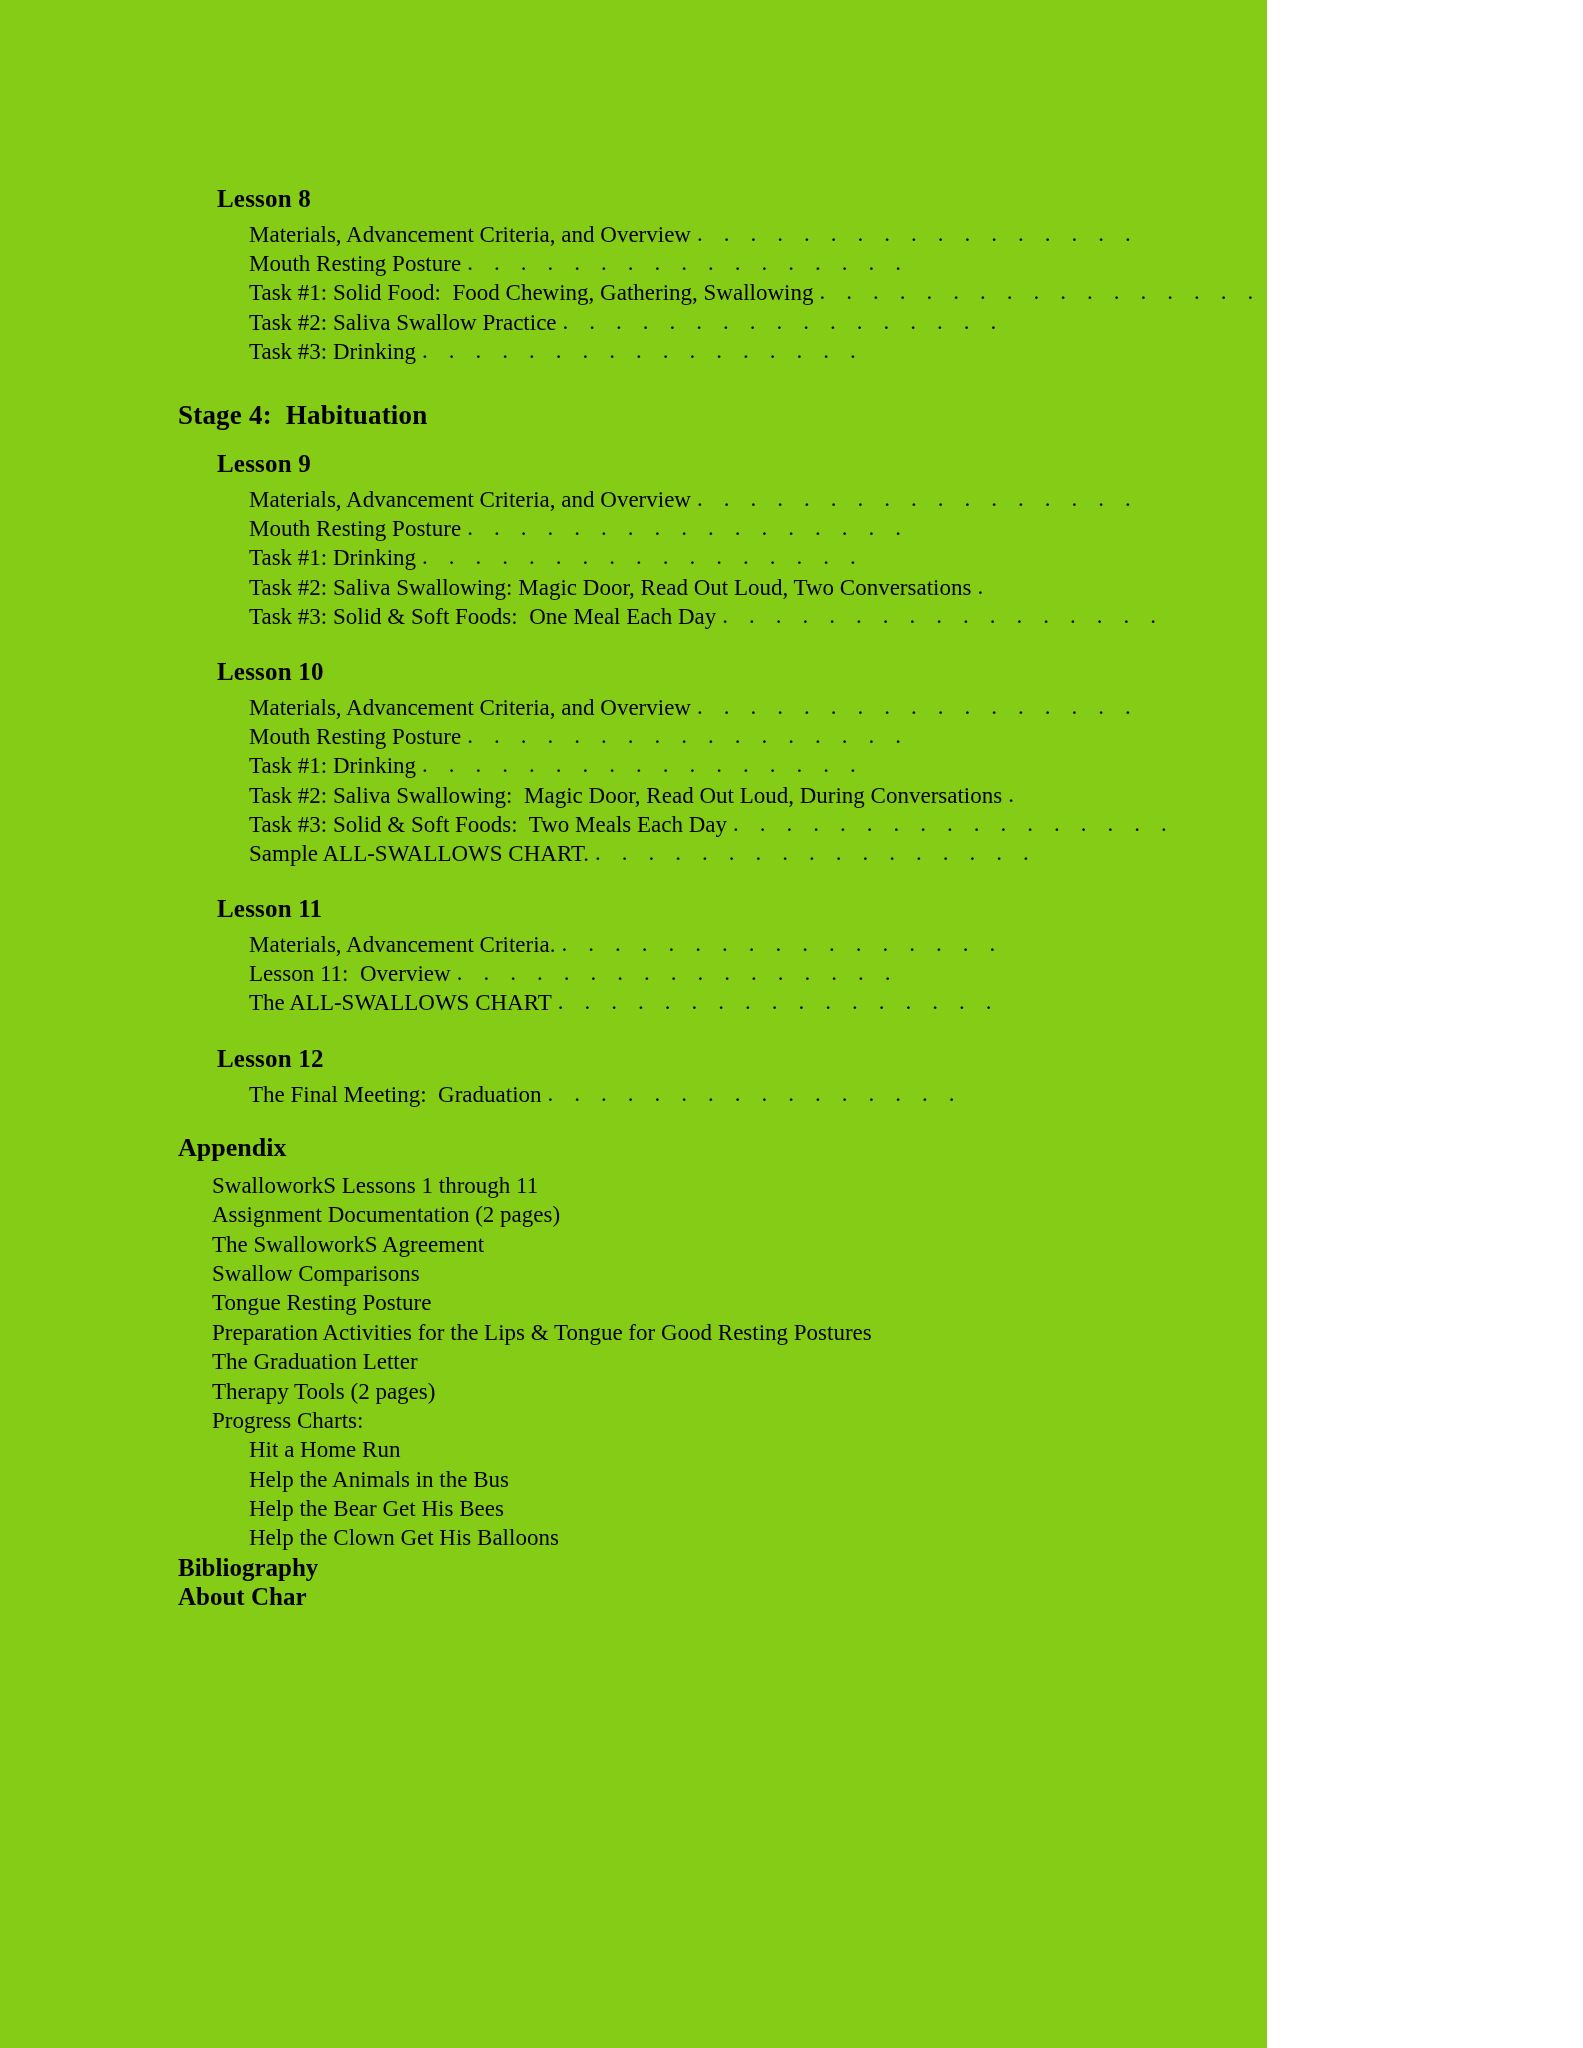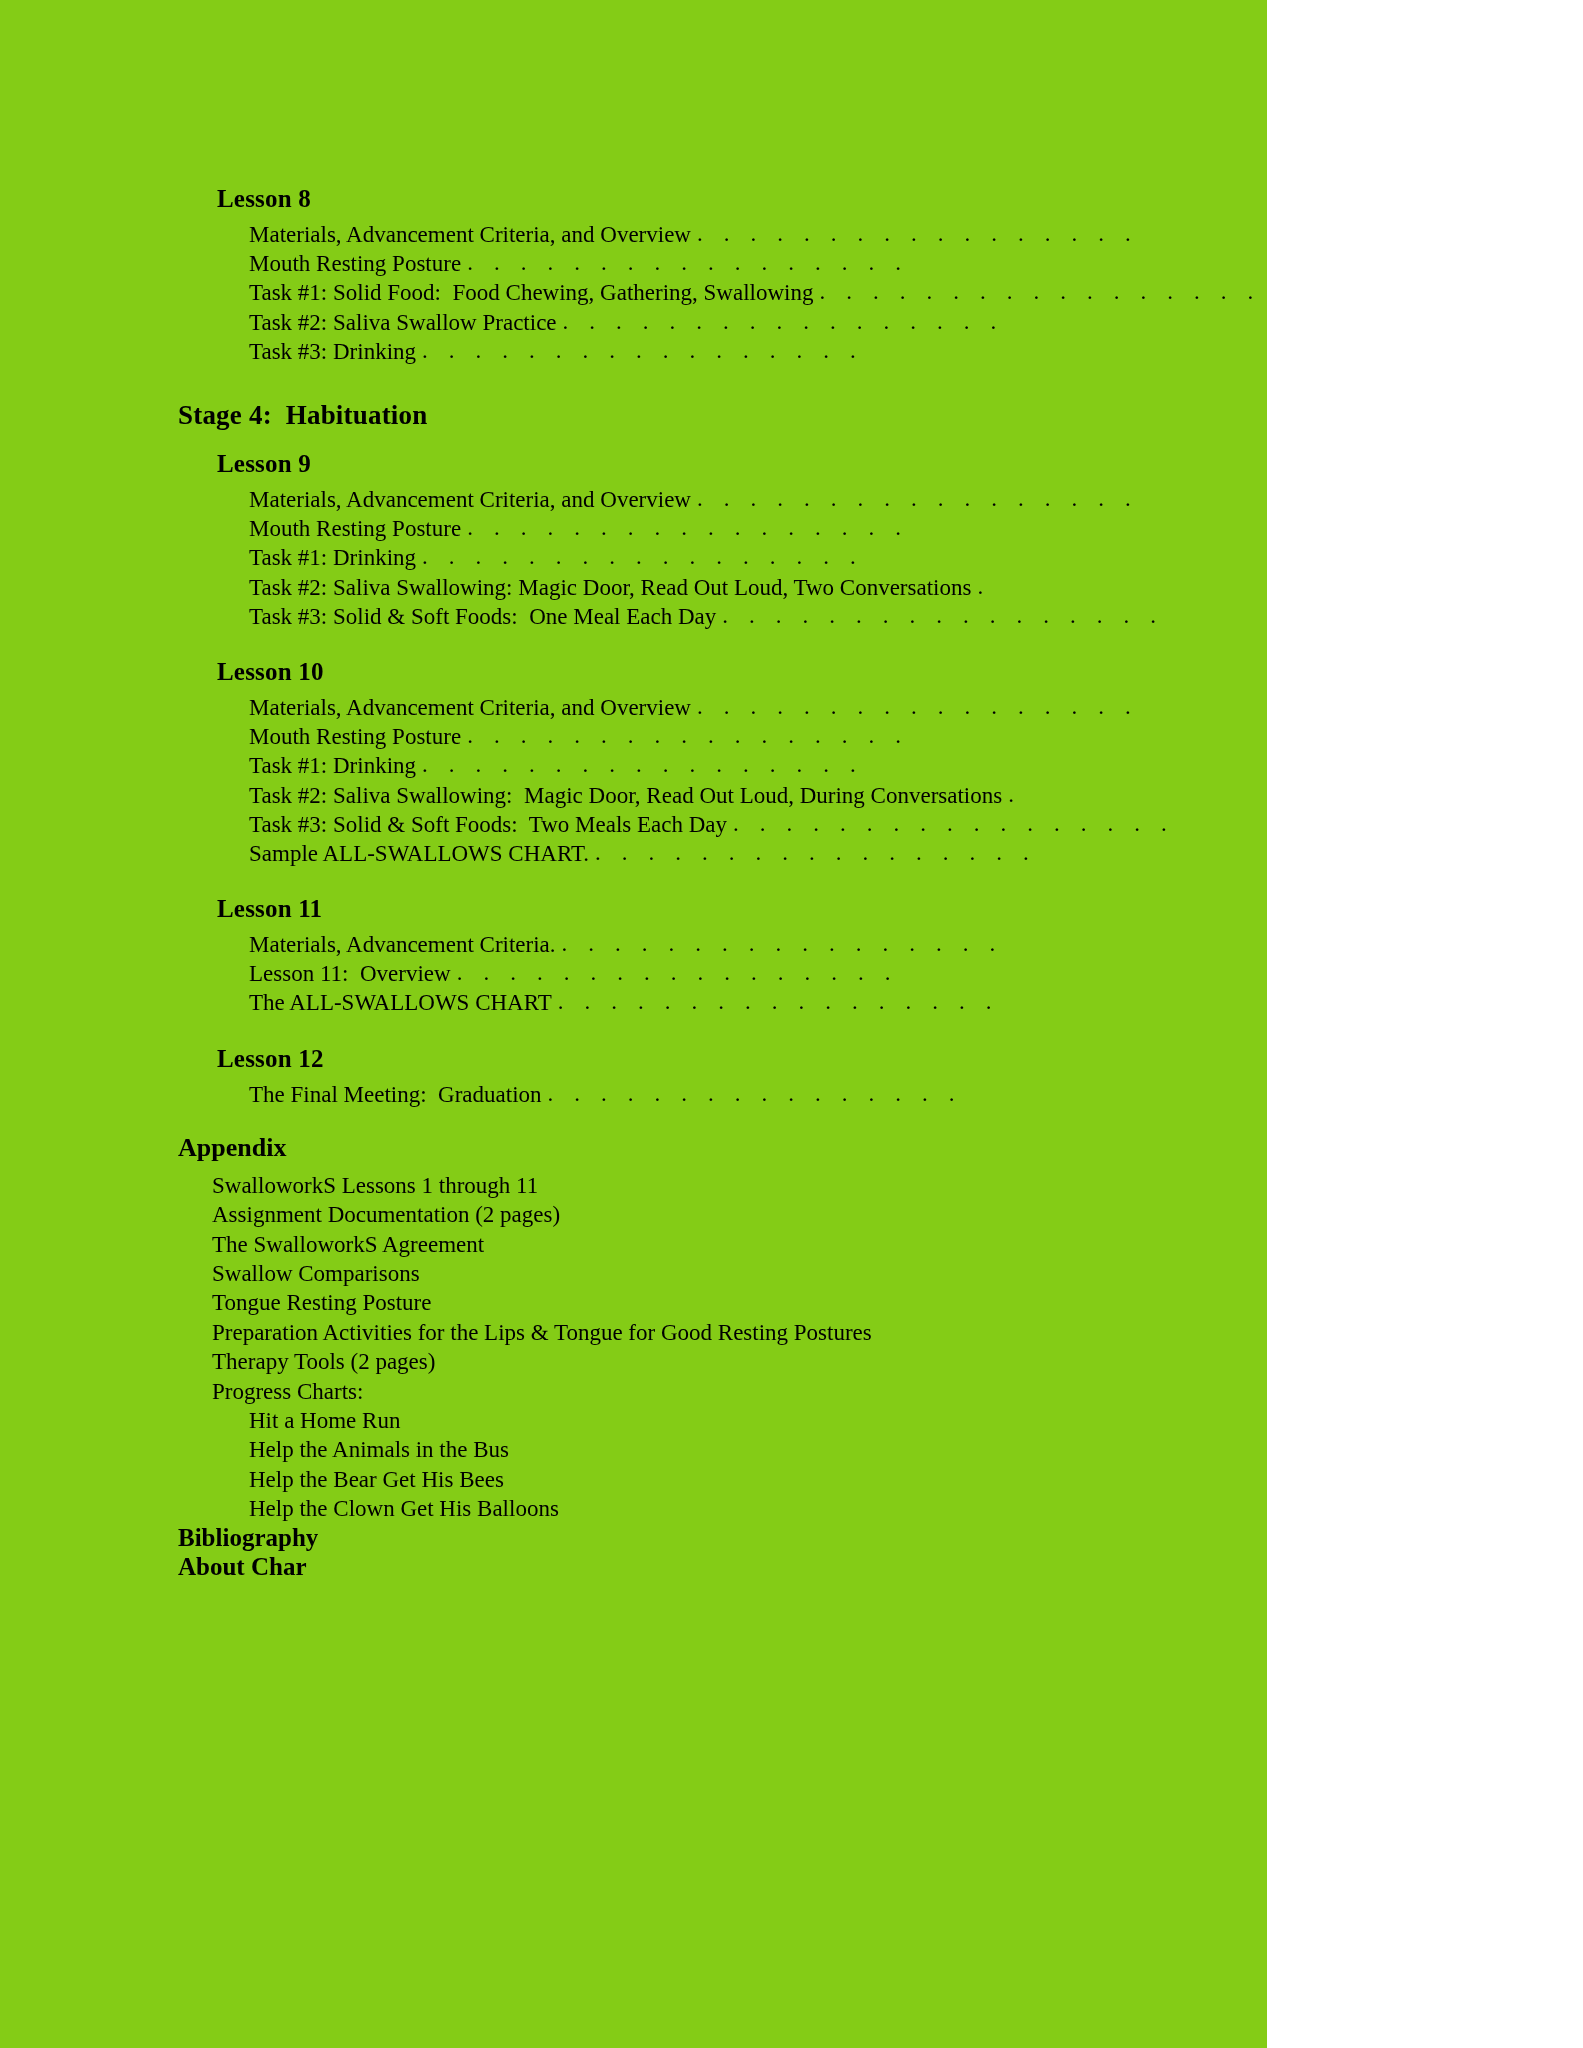--- a/index.html
+++ b/index.html
@@ -234,20 +234,21 @@
 
     <div class="gap-lg"></div>
 
     <div class="appendix-heading" style="">Appendix</div>
     <div class="appendix-item">SwalloworkS Lessons 1 through 11</div>
     <div class="appendix-item">Assignment Documentation (2 pages)</div>
     <div class="appendix-item">The SwalloworkS Agreement</div>
     <div class="appendix-item">Swallow Comparisons</div>
     <div class="appendix-item">Tongue Resting Posture</div>
     <div class="appendix-item">Preparation Activities for the Lips &amp; Tongue for Good Resting Postures</div>
+    <div class="appendix-item">The Graduation Letter</div>
     <div class="appendix-item">Therapy Tools (2 pages)</div>
     <div class="appendix-item">Progress Charts:</div>
     <div class="appendix-subitem">Hit a Home Run</div>
     <div class="appendix-subitem">Help the Animals in the Bus</div>
     <div class="appendix-subitem">Help the Bear Get His Bees</div>
     <div class="appendix-subitem">Help the Clown Get His Balloons</div>
 
     <div class="back-matter">
       <div class="back-matter-item">Bibliography</div>
       <div class="back-matter-item">About Char</div>

